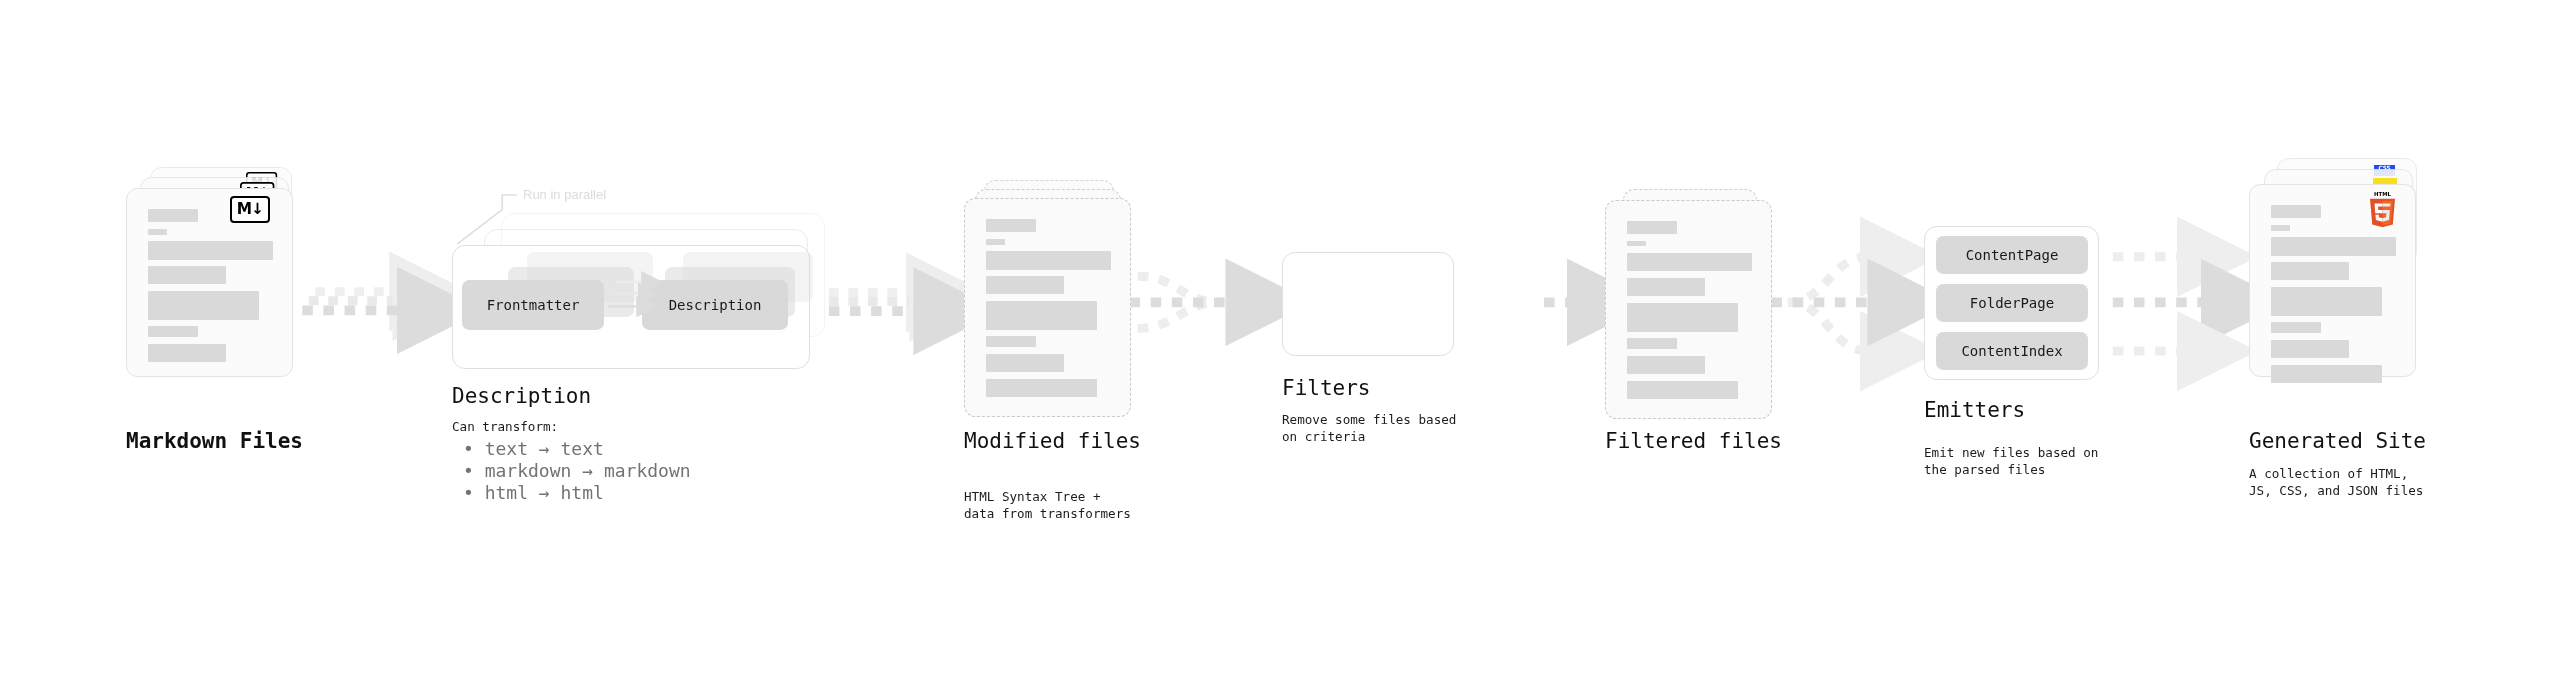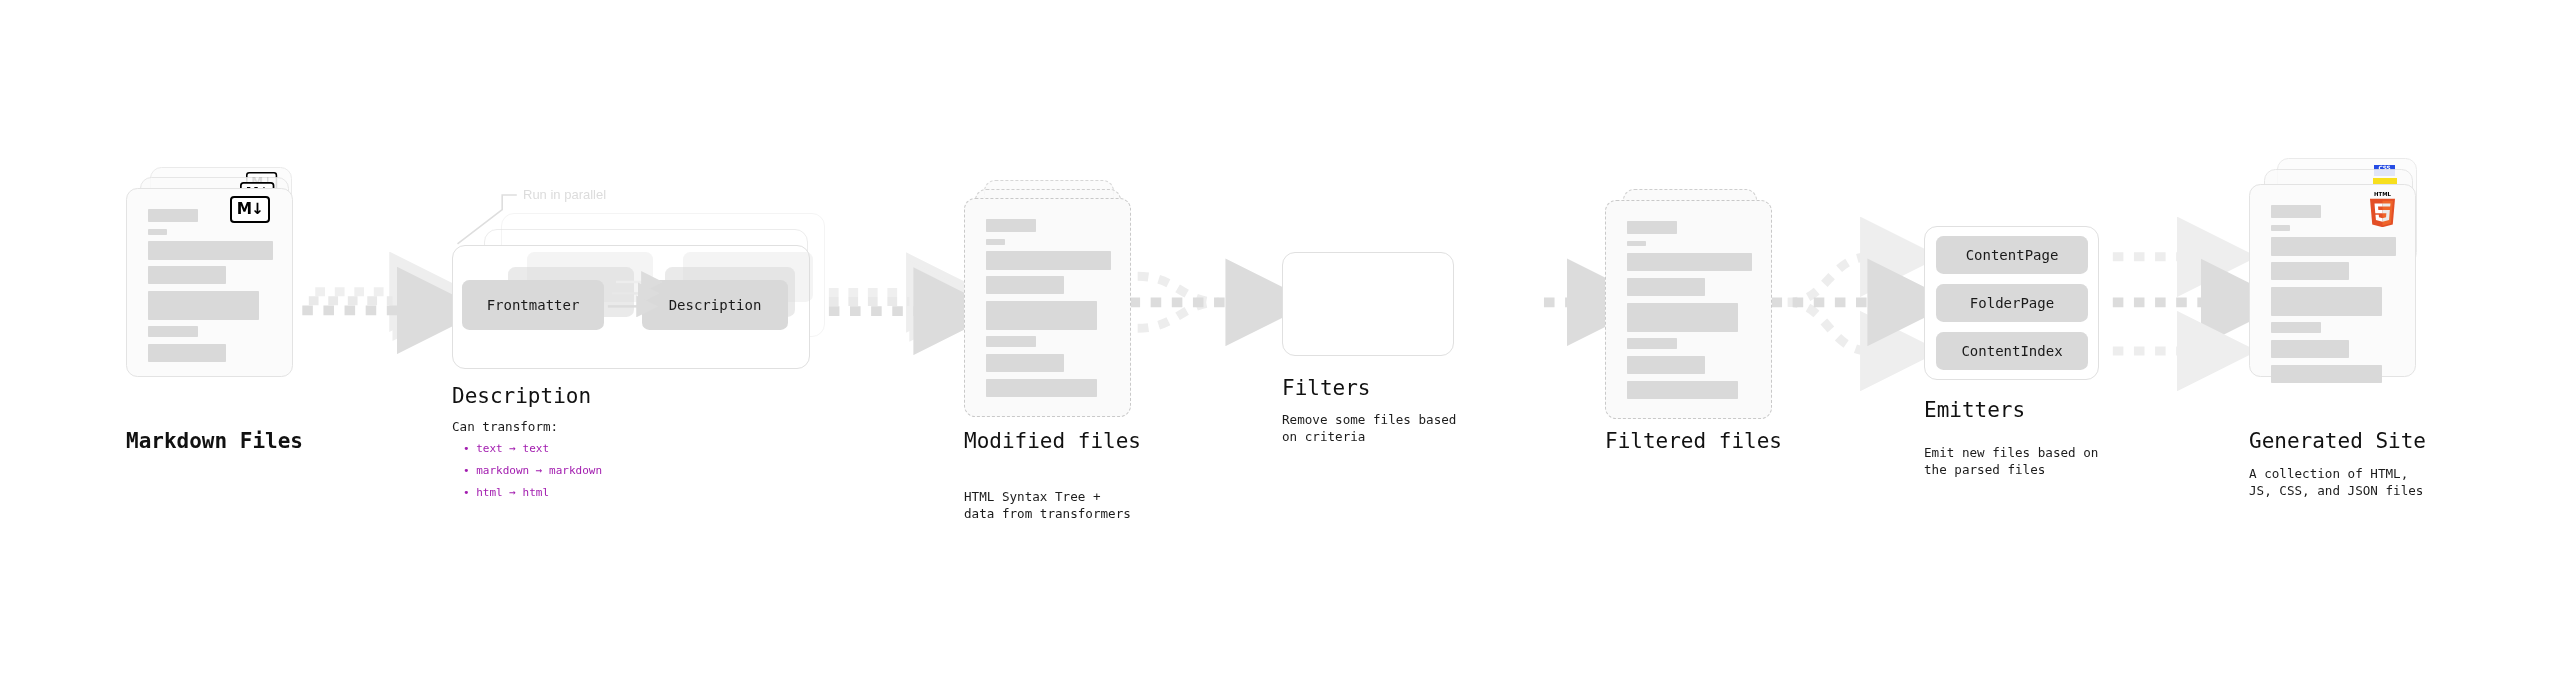--- a/index.html
+++ b/index.html
@@ -122,23 +122,23 @@
   .note-faded {
     position: absolute;
     font-family: Liberation Sans, sans-serif;
     font-size: 13px;
     color: #dcdcdc;
     white-space: nowrap;
   }
   .bullets {
     position: absolute;
     font-family: "DejaVu Sans Mono", "Liberation Mono", monospace;
-    font-size: 11px;
+    font-size: 18px;
     line-height: 18px;
-    color: #a21caf;
+    color: #737373;
     white-space: pre;
   }
 
   svg.overlay {
     position: absolute;
     left: 0; top: 0;
     width: 2576px; height: 681px;
     pointer-events: none;
   }
 </style>

